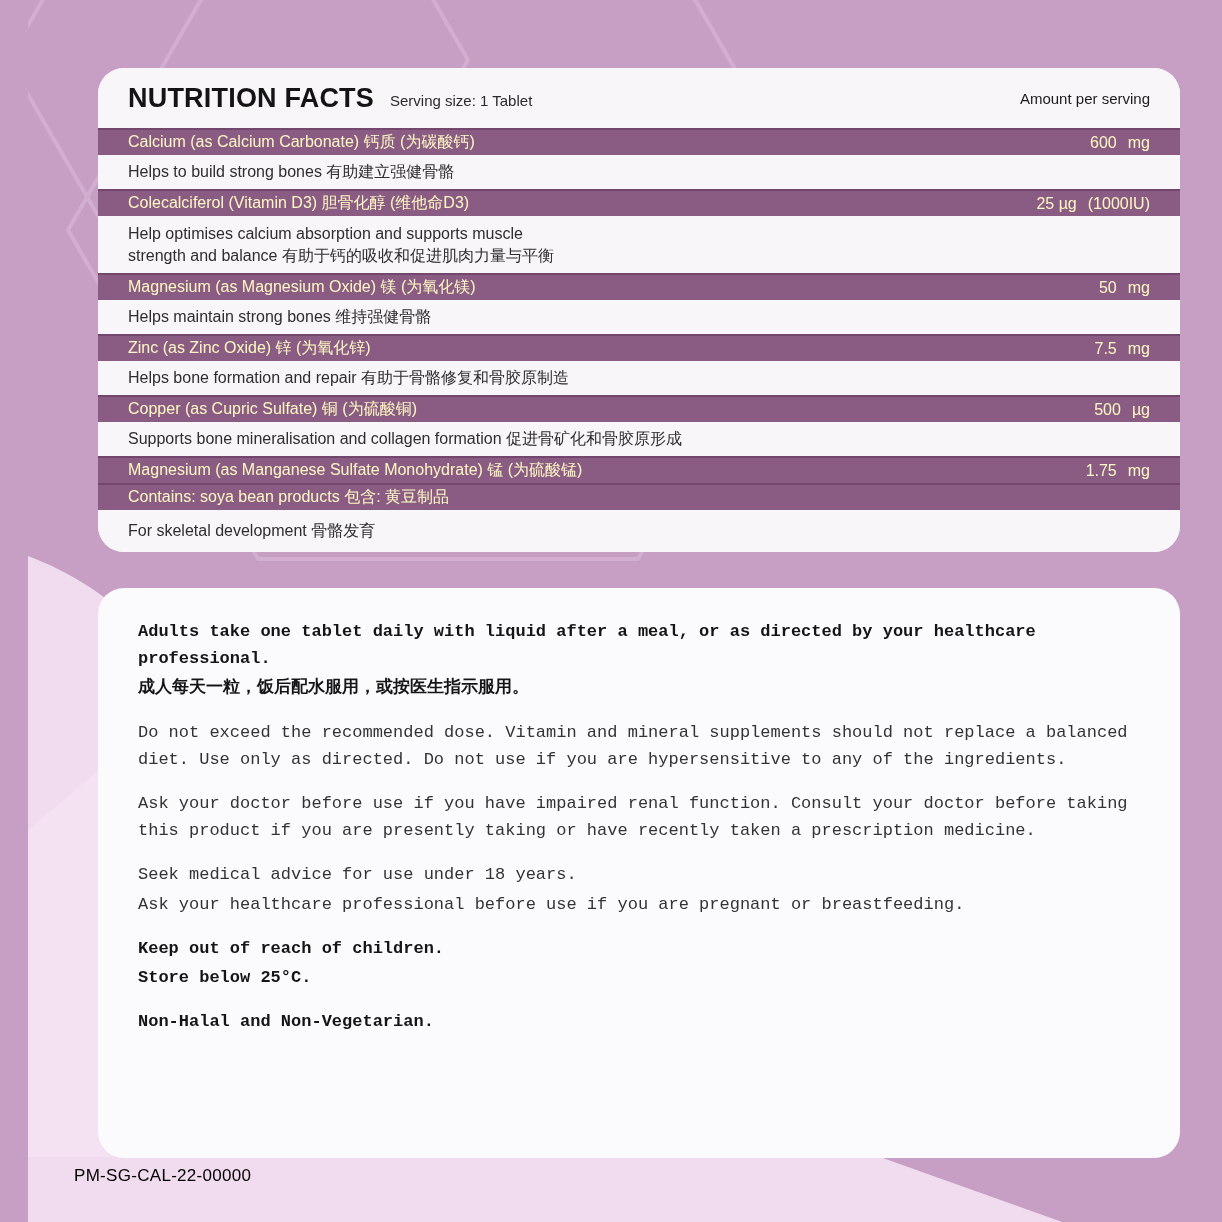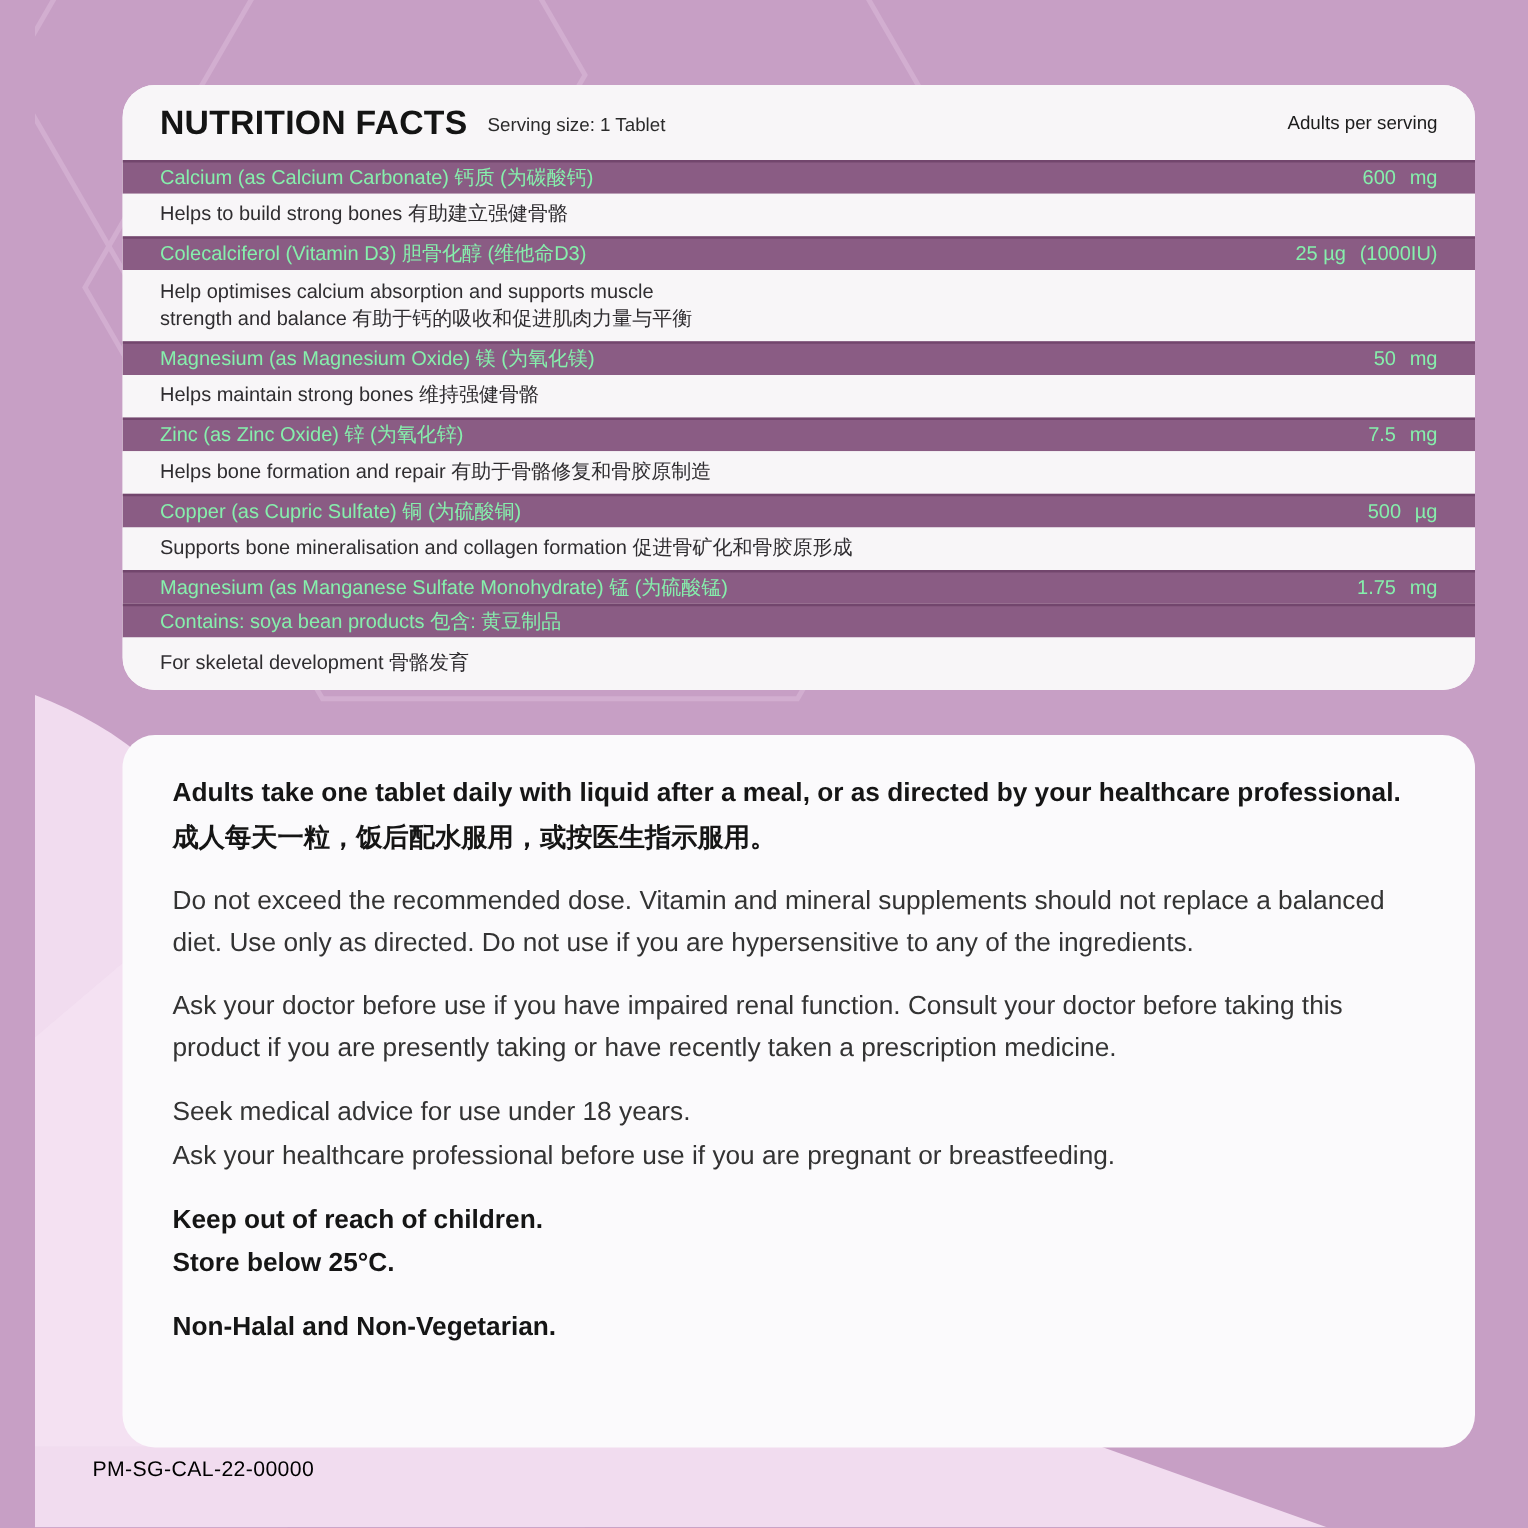--- a/index.html
+++ b/index.html
@@ -21,42 +21,42 @@
     height:60px;flex:none;display:flex;align-items:center;
     padding:0 30px;background:#f8f6f8;
   }
   .nutri-title{font-size:27px;font-weight:700;color:#141414;letter-spacing:.2px;white-space:nowrap;}
   .serving-size{font-size:15px;color:#2b2b2b;margin-left:16px;white-space:nowrap;position:relative;top:2px;}
   .spacer{flex:1;}
   .amount-header{font-size:15px;color:#1c1c1c;white-space:nowrap;}
 
   .row{flex:none;display:flex;align-items:center;}
   .row.bar{
-    height:27px;background:#8a5c84;color:#86efac;
+    height:27px;background:#8a5c84;color:#fef9c3;
     border-top:2px solid rgba(70,30,66,.35);box-sizing:border-box;
     padding:0 30px;font-size:16px;
   }
   .bar-label{flex:1;white-space:nowrap;overflow:hidden;}
   .bar-amount{display:flex;align-items:baseline;justify-content:flex-end;gap:11px;}
   .bar-value{text-align:right;}
   .bar-unit{text-align:left;}
   .row.desc{
     height:34px;background:#f8f6f8;color:#2f2d30;font-size:16px;
     padding:0 30px;white-space:pre-line;line-height:1.35;
   }
   .row.desc.two{height:57px;}
   .row.desc:nth-last-child(2){flex:1;}
 
   
   .dir-card{
     position:absolute;left:70px;top:588px;width:1082px;height:570px;
     background:#fbfafc;border-radius:26px;overflow:hidden;
     box-sizing:border-box;padding:30px 40px 0 40px;
   }
-  .dir{margin:17px 0 0 0;font-size:21px;line-height:1.6;color:#333;}
+  .dir{margin:17px 0 0 0;font-size:17px;line-height:1.6;color:#333;font-family:Liberation Mono, monospace;}
   .dir:first-child{margin-top:0;}
   .dir.bold{font-weight:700;color:#151515;}
   .dir.tight{margin-top:2px;}
 
   
   .footer-code{
     position:absolute;left:46px;top:1166px;
     font-size:17px;color:#000000;letter-spacing:.3px;
   }
 </style>
@@ -77,21 +77,21 @@
     <path fill="#f5e3f3" opacity="0.7" d="M0,830 L165,690 L440,1222 L0,1222 Z"></path>
 
     <polygon fill="#f1dcef" points="0,1157 852,1157 1034,1222 0,1222"></polygon>
   </svg>
 
   <div class="nutri-card">
     <div class="nutri-header">
       <span class="nutri-title">NUTRITION FACTS</span>
       <span class="serving-size">Serving size: 1 Tablet</span>
       <span class="spacer"></span>
-      <span class="amount-header">Adults per serving</span>
+      <span class="amount-header">Amount per serving</span>
     </div>
 
     <div class="row bar">
         <span class="bar-label">Calcium (as Calcium Carbonate) 钙质 (为碳酸钙)</span>
         <span class="bar-amount">
           <span class="bar-value">600</span>
           <span class="bar-unit">mg</span>
         </span>
       </div>
       <div class="row desc">Helps to build strong bones 有助建立强健骨骼</div>

